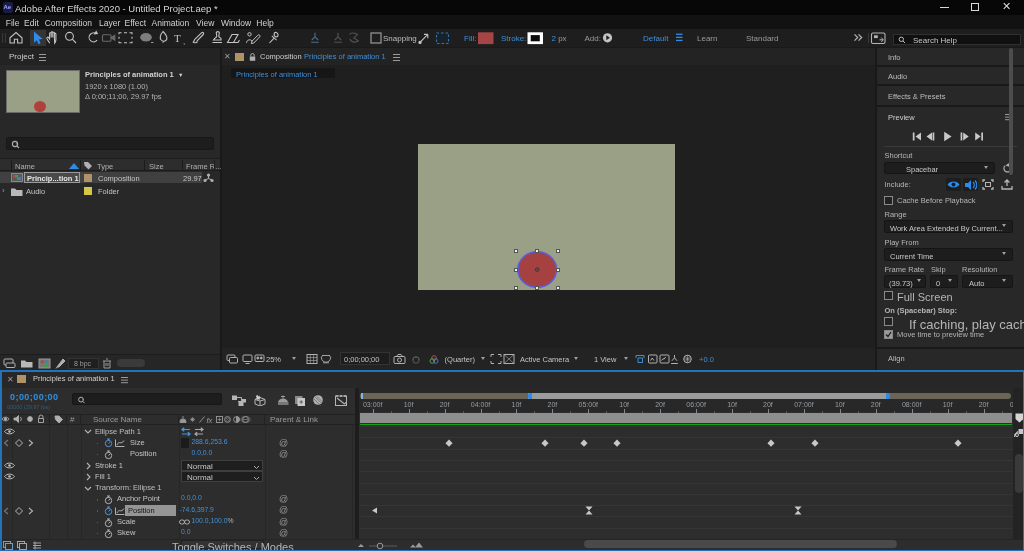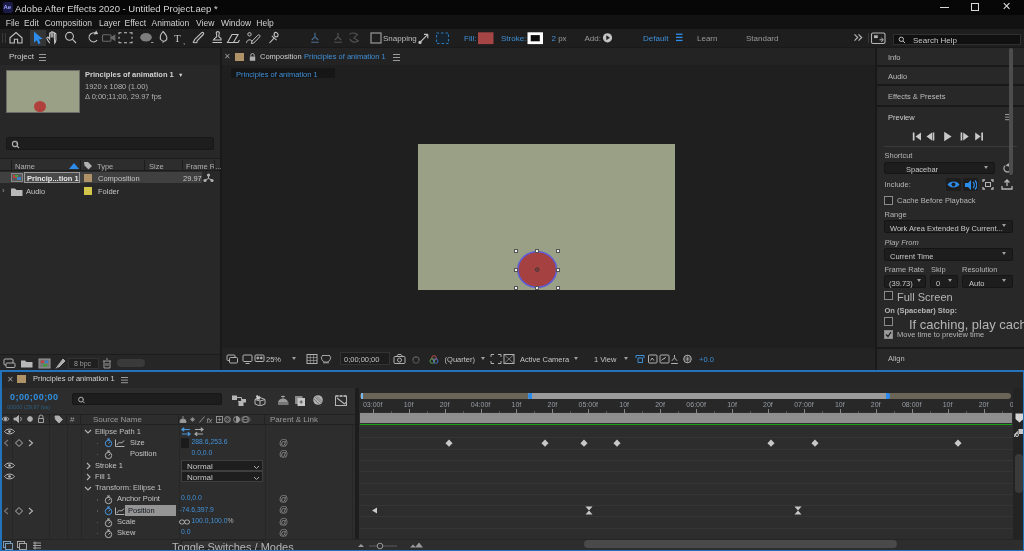--- a/index.html
+++ b/index.html
@@ -361,21 +361,21 @@
   <svg class="abs" style="left:124px;top:131px;" width="12" height="11" viewBox="0 0 12 11">
         <path d="M1,7 v3 h10 V7 M6,7 V1 M3.5,3.5 L6,1 L8.5,3.5" stroke="#b5b5b5" fill="none" stroke-width="1.3"></path>
       </svg>
   <div class="abs" style="left:7px;top:148px;width:9px;height:9px;border:1.2px solid #8a8a8a;background:#222;"></div>
   <div class="t" style="left:20px;top:147.5px;font-size:7.5px;color:#b5b5b5;">Cache Before Playback</div>
   <div class="t" style="left:7.5px;top:161.5px;font-size:7.5px;color:#b5b5b5;">Range</div>
   <div class="abs" style="left:7px;top:172px;width:129px;height:13px;background:#1d1d1d;border:1px solid #151515;border-radius:2px;">
     <div class="t" style="left:5px;top:2.5px;font-size:7.5px;color:#c8c8c8;">Work Area Extended By Current...</div>
     <div class="chev" style="left:117px;top:3.3px;"></div>
   </div>
-  <div class="t" style="left:7.5px;top:189.5px;font-size:7.5px;color:#b5b5b5;font-style:italic;">Play From</div>
+  <div class="t" style="left:7.5px;top:189.5px;font-size:7.5px;color:#b5b5b5;">Play From</div>
   <div class="abs" style="left:7px;top:200px;width:129px;height:13px;background:#1d1d1d;border:1px solid #151515;border-radius:2px;">
     <div class="t" style="left:5px;top:2.5px;font-size:7.5px;color:#c8c8c8;">Current Time</div>
     <div class="chev" style="left:117px;top:3.3px;"></div>
   </div>
   <div class="t" style="left:7.5px;top:216.5px;font-size:7.5px;color:#b5b5b5;">Frame Rate</div>
   <div class="t" style="left:54px;top:216.5px;font-size:7.5px;color:#b5b5b5;">Skip</div>
   <div class="t" style="left:85px;top:216.5px;font-size:7.5px;color:#b5b5b5;">Resolution</div>
   <div class="abs" style="left:7px;top:227px;width:42px;height:13px;background:#1d1d1d;border:1px solid #151515;border-radius:2px;">
     <div class="t" style="left:4px;top:2.5px;font-size:7.5px;color:#c8c8c8;">(39.73)</div>
   </div>

